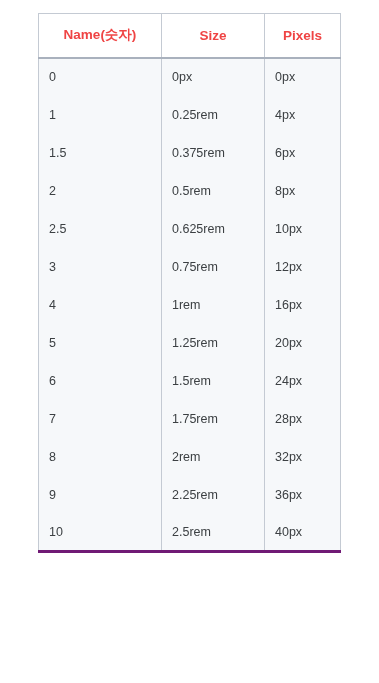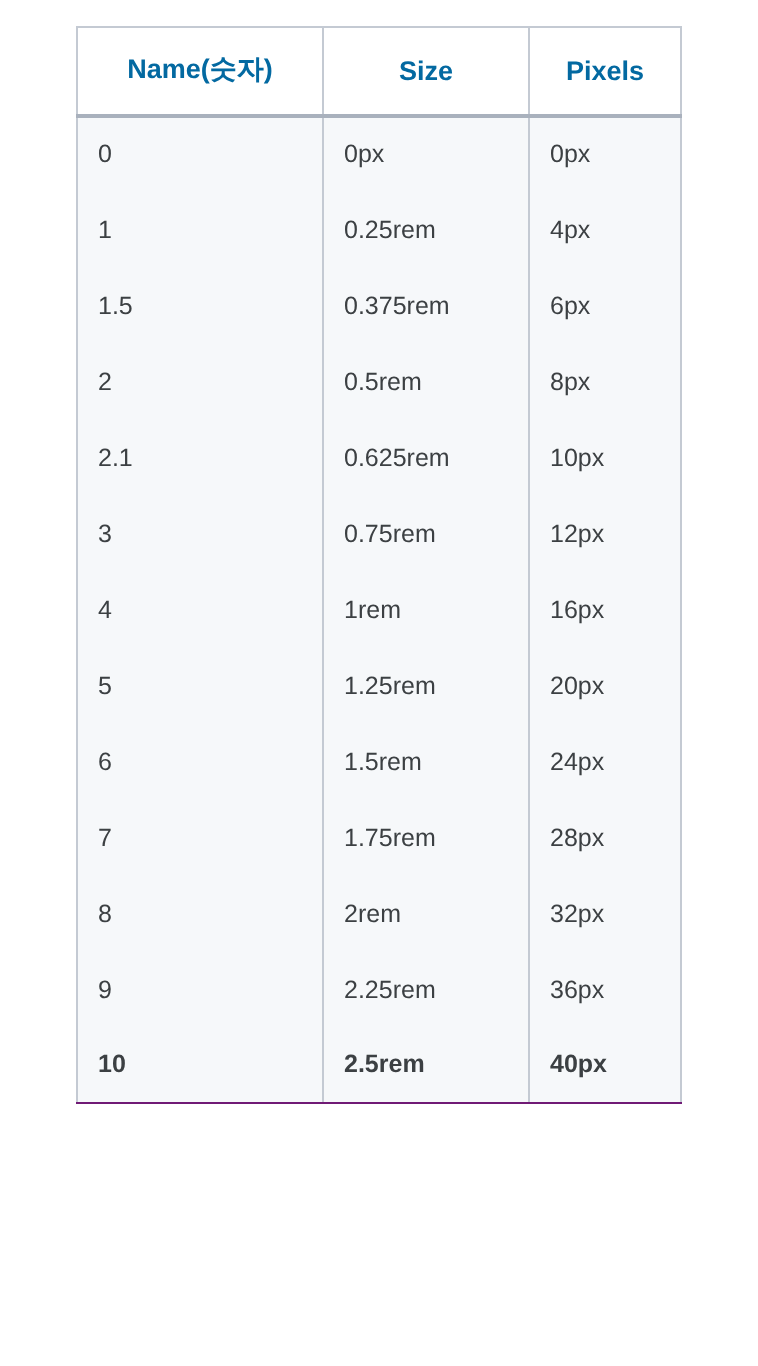--- a/index.html
+++ b/index.html
@@ -32,21 +32,21 @@
 
   table.spacing-table {
     border-collapse: collapse;
     width: 302px;
     table-layout: fixed;
     background: #f6f8fa;
   }
 
   table.spacing-table thead th {
     background: #ffffff;
-    color: #0369a1;
+    color: #ef4444;
     font-weight: bold;
     font-size: 13.5px;
     text-align: center;
     height: 44px;
     padding: 0 8px;
     box-sizing: border-box;
     border-top: 1px solid #c4cad3;
     border-bottom: 2px solid #a9b1bd;
     border-left: 1px solid #c4cad3;
     border-right: 1px solid #c4cad3;
@@ -63,22 +63,21 @@
     height: 38px;
     padding: 0 0 0 10px;
     box-sizing: border-box;
     border-left: 1px solid #c4cad3;
     border-right: 1px solid #c4cad3;
     vertical-align: middle;
     white-space: nowrap;
   }
 
   table.spacing-table tbody tr:last-child td {
-    border-bottom: 1px solid #701a75;
-    font-weight: bold;
+    border-bottom: 3px solid #701a75;
   }
 
   .col-name  { width: 123px; }
   .col-size  { width: 103px; }
   .col-px    { width: 76px;  }
 </style>
 </head>
 <body>
 
 <div class="page">
@@ -111,21 +110,21 @@
             <td>1.5</td>
             <td>0.375rem</td>
             <td>6px</td>
           </tr>
           <tr>
             <td>2</td>
             <td>0.5rem</td>
             <td>8px</td>
           </tr>
           <tr>
-            <td>2.1</td>
+            <td>2.5</td>
             <td>0.625rem</td>
             <td>10px</td>
           </tr>
           <tr>
             <td>3</td>
             <td>0.75rem</td>
             <td>12px</td>
           </tr>
           <tr>
             <td>4</td>

